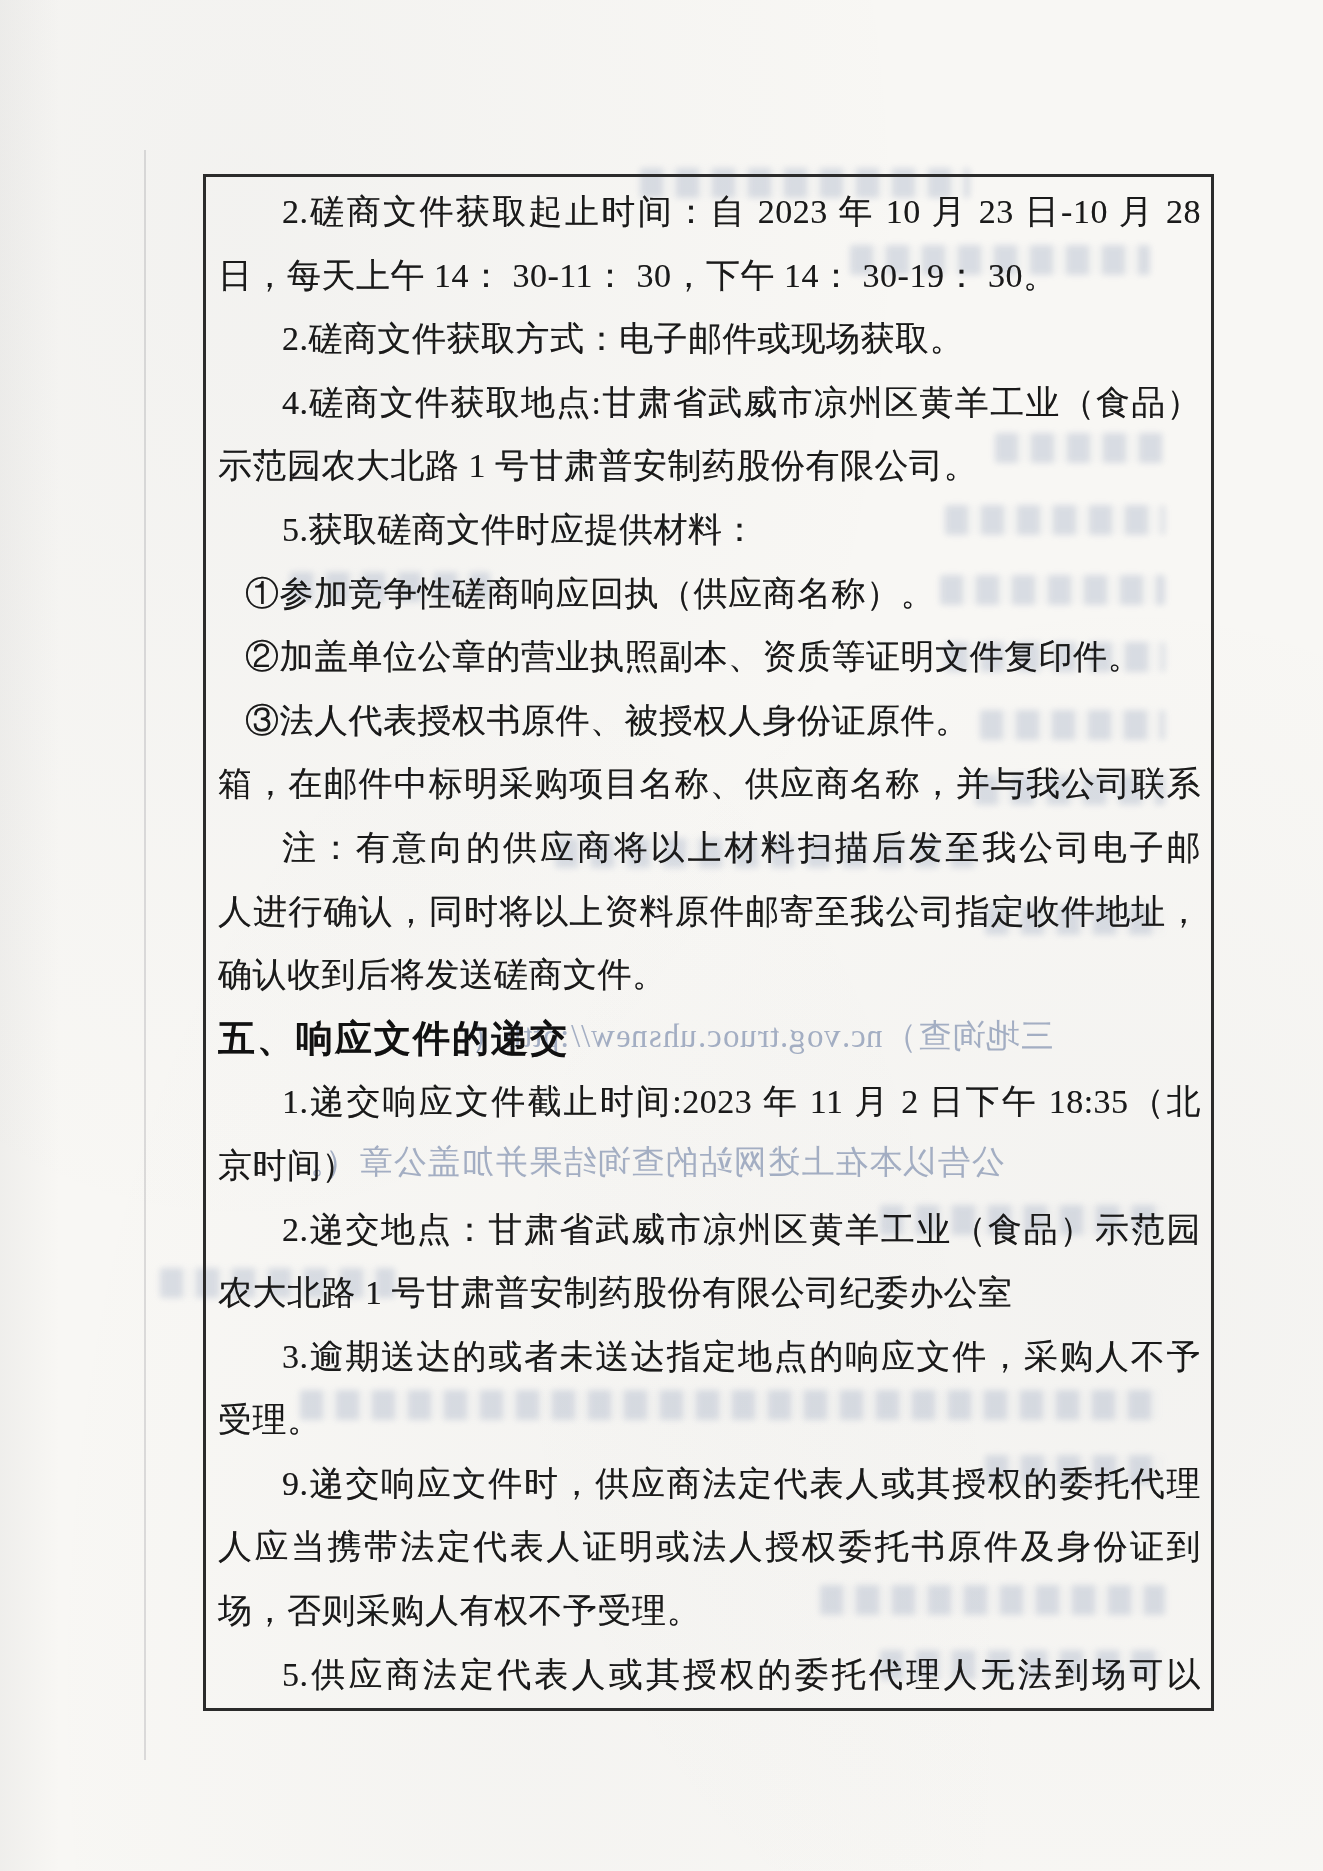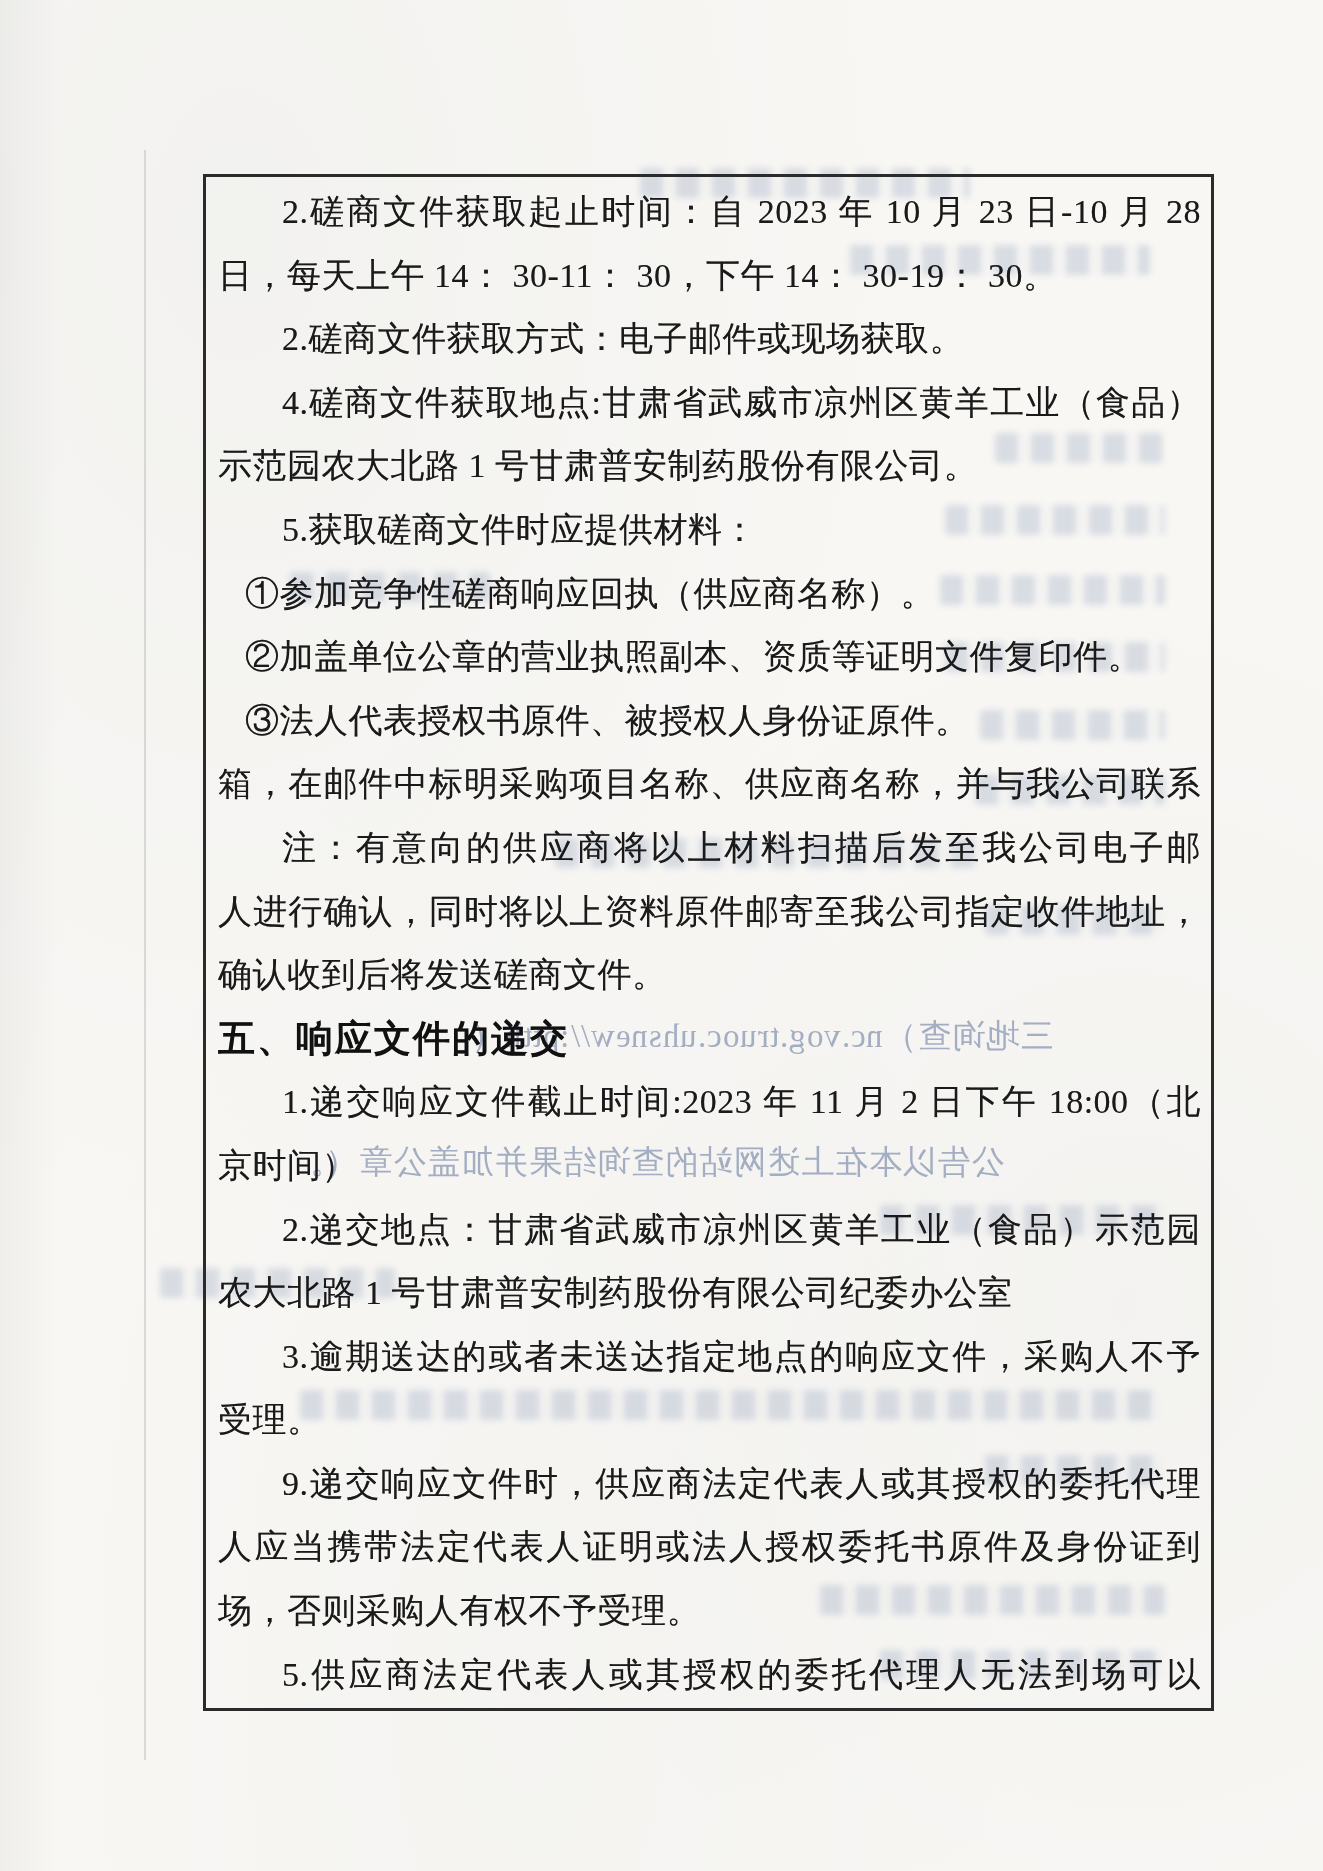--- a/index.html
+++ b/index.html
@@ -110,21 +110,21 @@
         <div class="line indent-none">示范园农大北路 1 号甘肃普安制药股份有限公司。</div>
         <div class="line indent-para">5.获取磋商文件时应提供材料：</div>
         <div class="line indent-item">①参加竞争性磋商响应回执（供应商名称）。</div>
         <div class="line indent-item">②加盖单位公章的营业执照副本、资质等证明文件复印件。</div>
         <div class="line indent-item">③法人代表授权书原件、被授权人身份证原件。</div>
         <div class="line indent-none justify">箱，在邮件中标明采购项目名称、供应商名称，并与我公司联系</div>
         <div class="line indent-para justify">注：有意向的供应商将以上材料扫描后发至我公司电子邮</div>
         <div class="line indent-none justify">人进行确认，同时将以上资料原件邮寄至我公司指定收件地址，</div>
         <div class="line indent-none">确认收到后将发送磋商文件。</div>
         <div class="line indent-none heading">五、响应文件的递交</div>
-        <div class="line indent-para justify">1.递交响应文件截止时间:2023 年 11 月 2 日下午 18:00（北</div>
+        <div class="line indent-para justify">1.递交响应文件截止时间:2023 年 11 月 2 日下午 18:35（北</div>
         <div class="line indent-none">京时间）</div>
         <div class="line indent-para justify">2.递交地点：甘肃省武威市凉州区黄羊工业（食品）示范园</div>
         <div class="line indent-none">农大北路 1 号甘肃普安制药股份有限公司纪委办公室</div>
         <div class="line indent-para justify">3.逾期送达的或者未送达指定地点的响应文件，采购人不予</div>
         <div class="line indent-none">受理。</div>
         <div class="line indent-para justify">9.递交响应文件时，供应商法定代表人或其授权的委托代理</div>
         <div class="line indent-none justify">人应当携带法定代表人证明或法人授权委托书原件及身份证到</div>
         <div class="line indent-none">场，否则采购人有权不予受理。</div>
         <div class="line indent-para justify">5.供应商法定代表人或其授权的委托代理人无法到场可以</div>
       </div>

